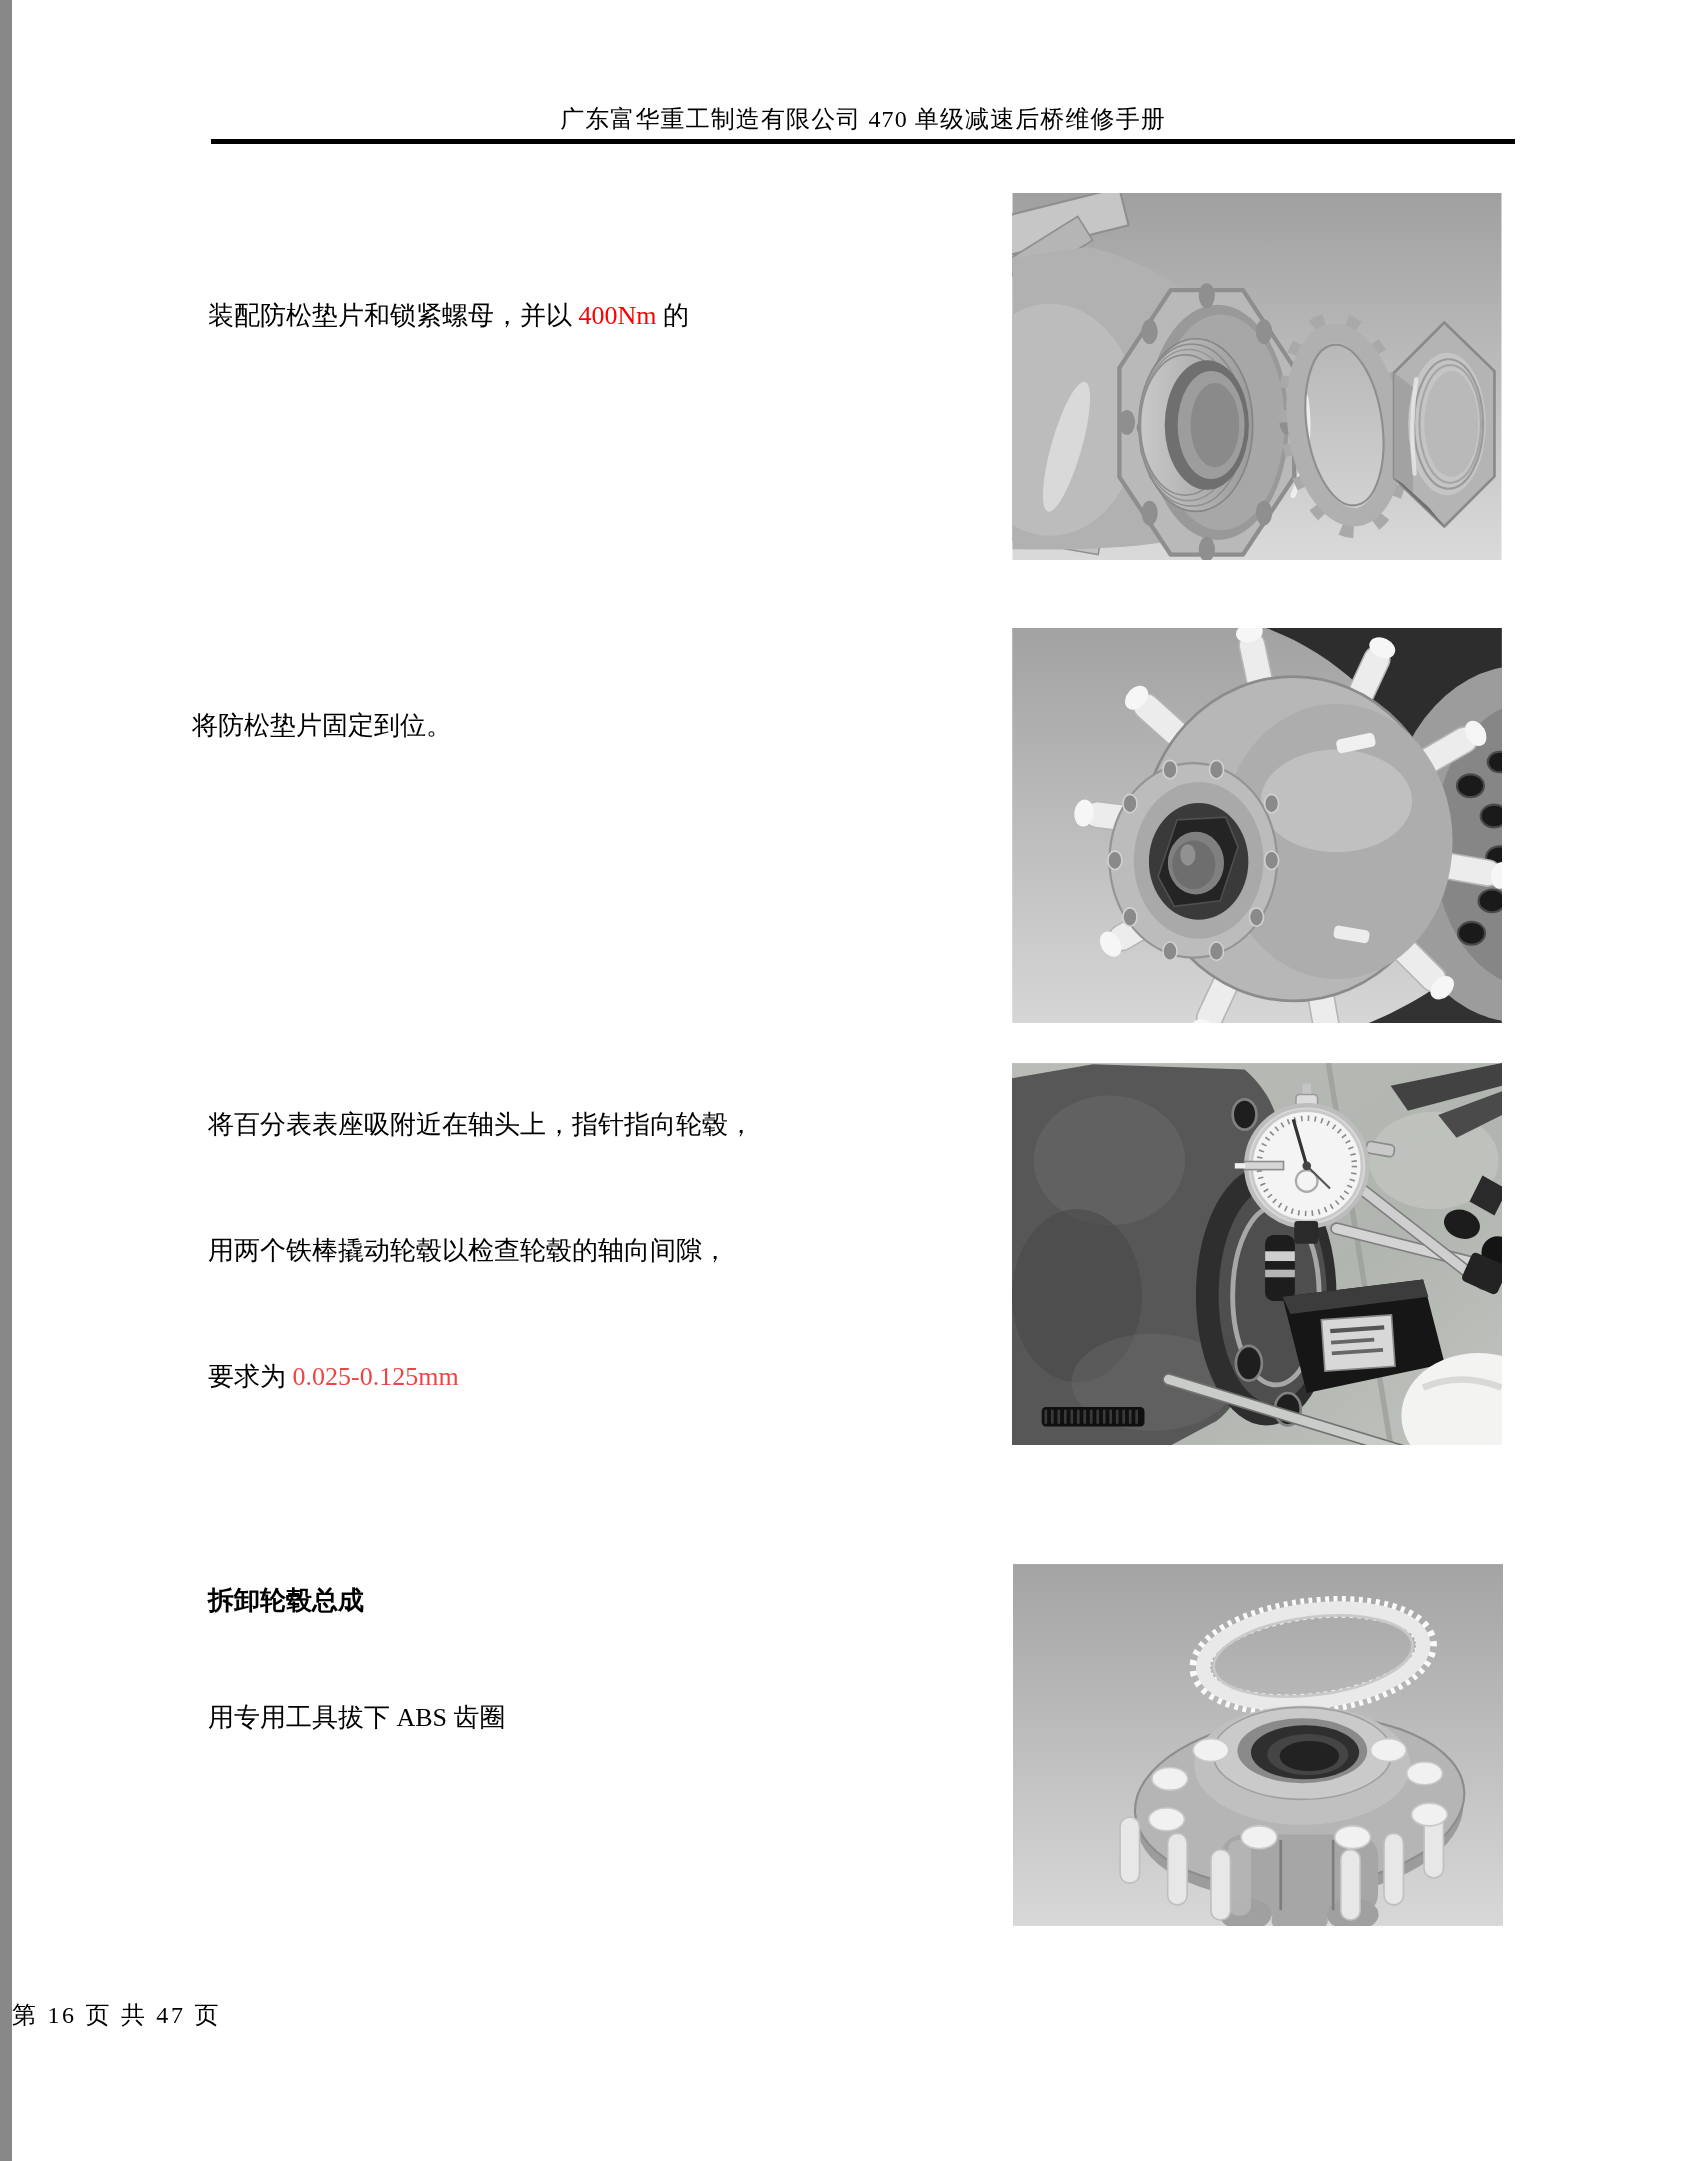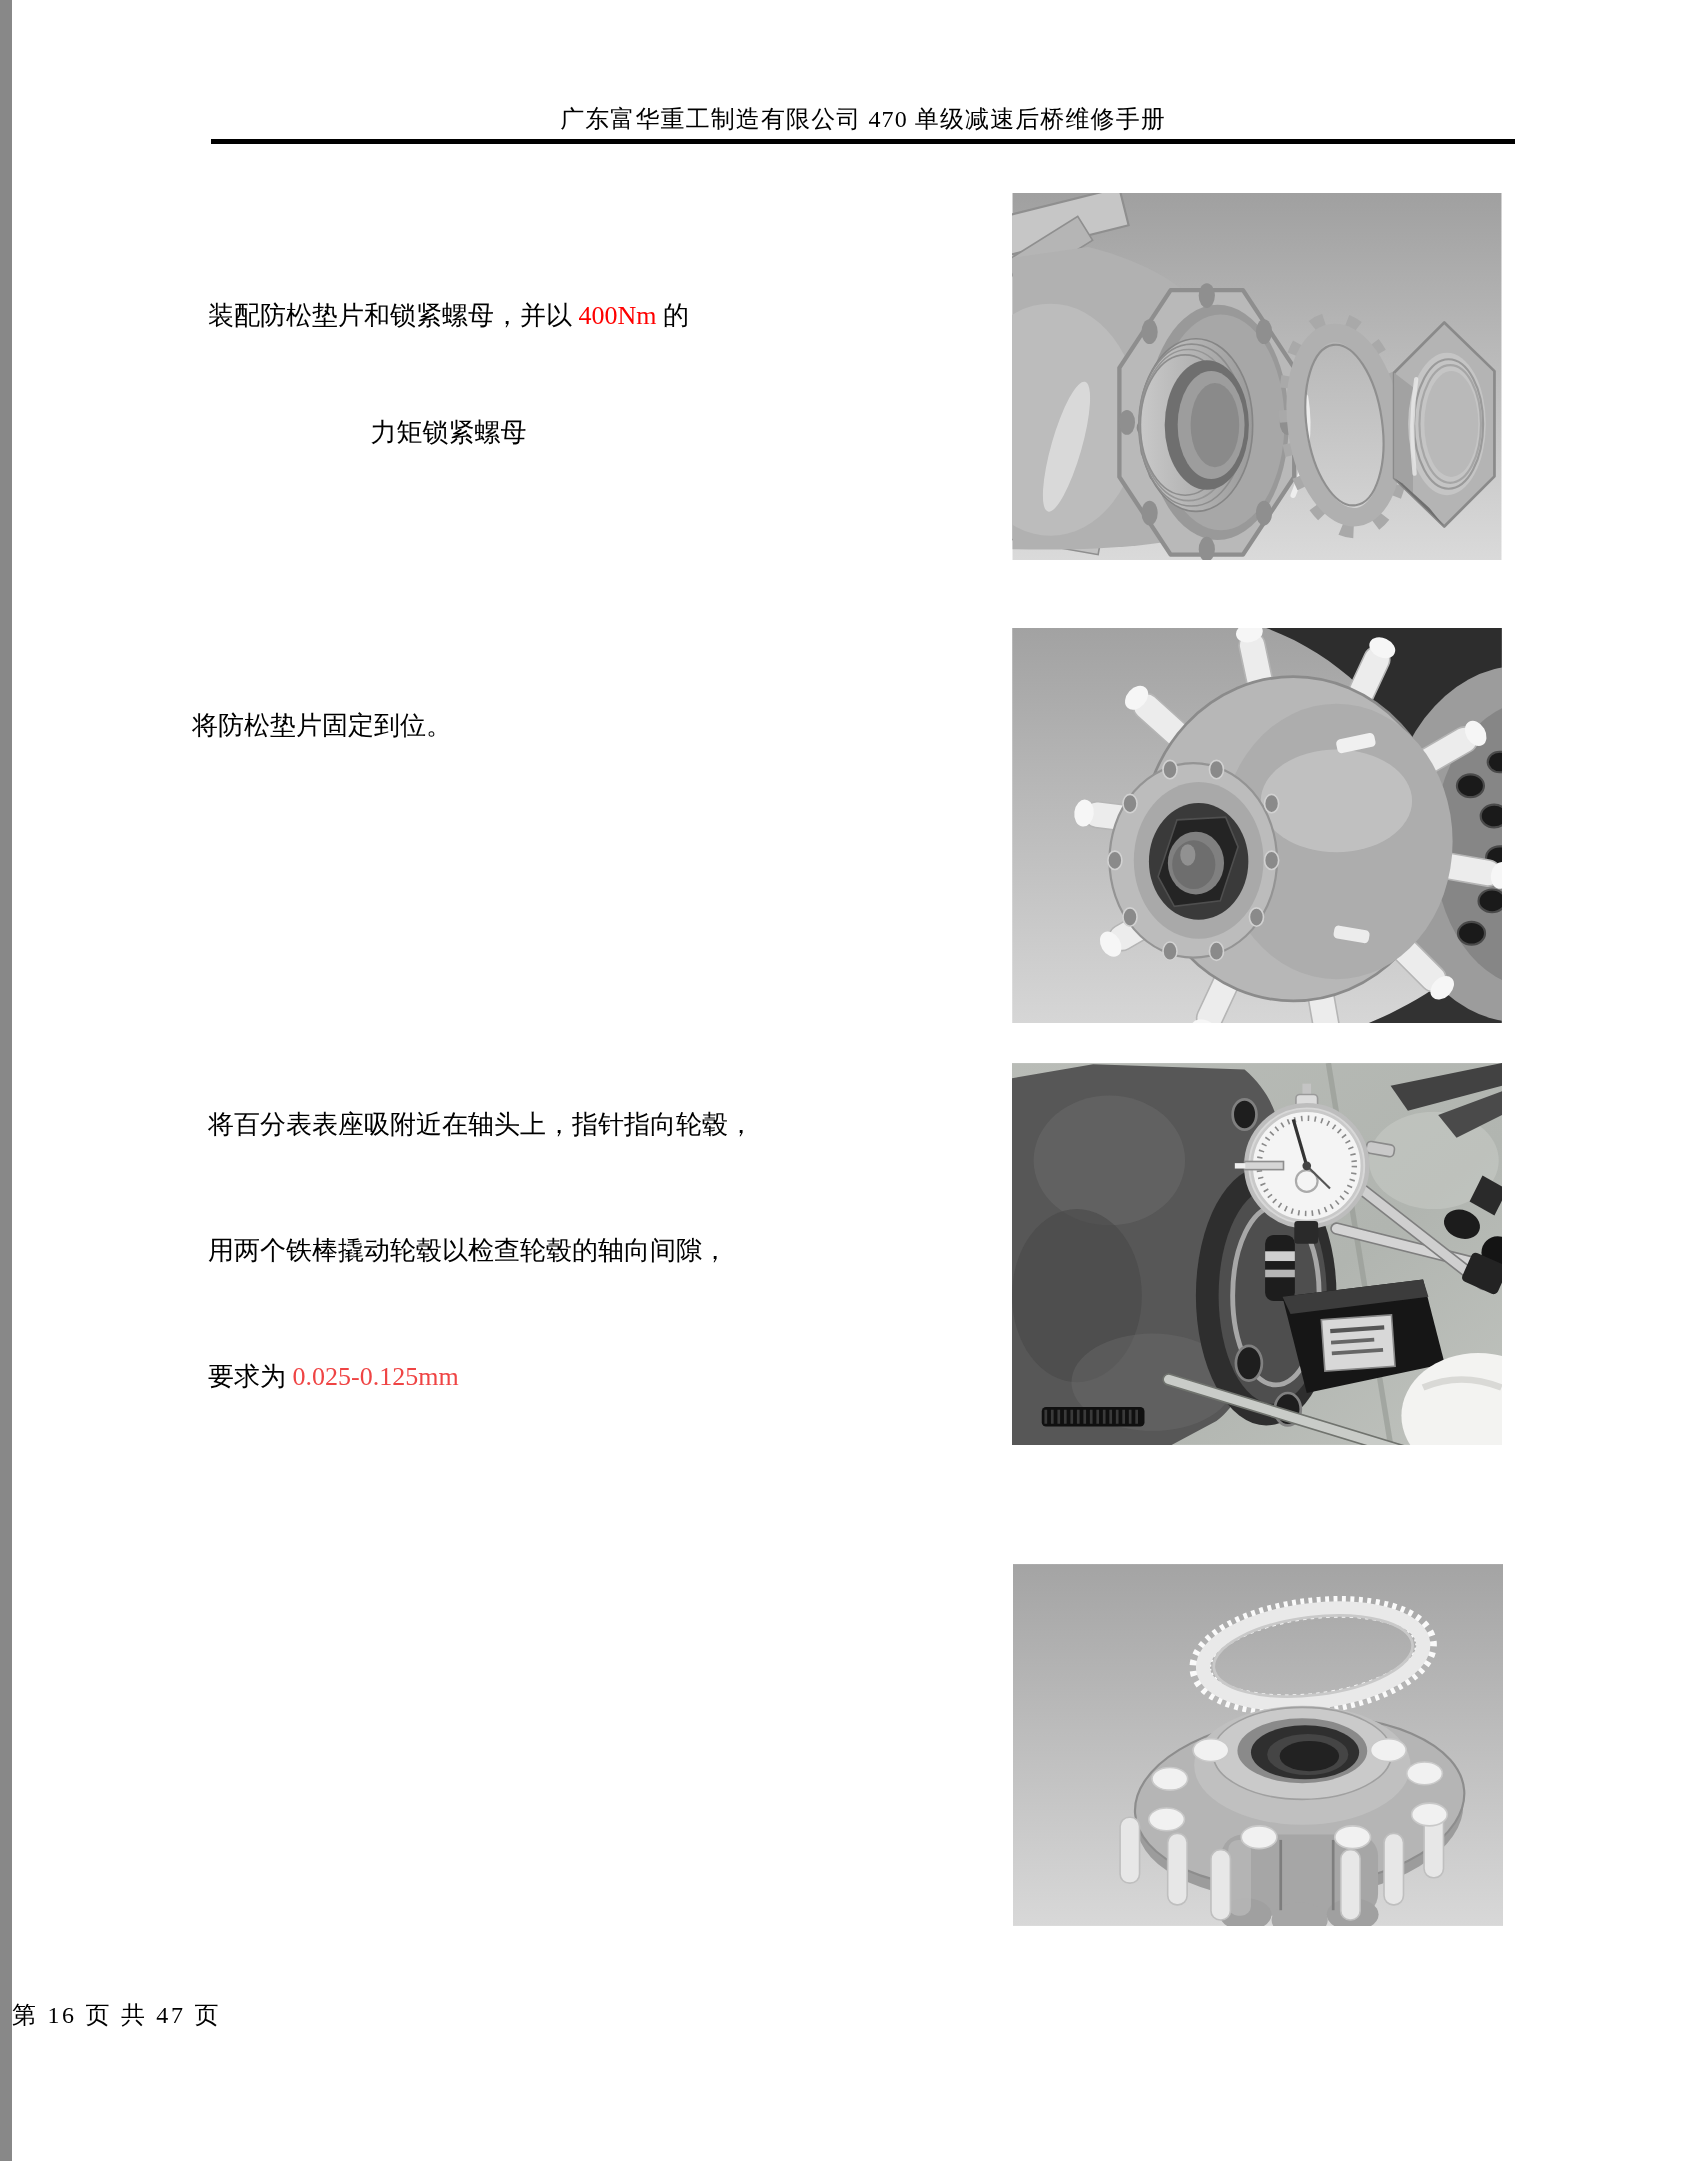--- a/index.html
+++ b/index.html
@@ -33,21 +33,20 @@
 </head>
 <body>
 
 <div id="page">
 
   <div class="abs header-title">广东富华重工制造有限公司 470 单级减速后桥维修手册</div>
   <div class="abs header-rule"></div>
 
   <div class="abs body-block" id="block1">
     <div><span>装配防松垫片和锁紧螺母，并以 </span><span class="hl" style="color: rgb(255, 0, 0);">400Nm</span><span> 的</span></div>
-    <div>力矩锁紧螺母</div>
   </div>
 
   <svg id="fig1" class="abs fig" width="490" height="367" viewBox="0 0 906 680">
     <defs>
       <linearGradient id="bg1" x1="0" y1="0" x2="0" y2="1">
         <stop offset="0" stop-color="#a0a0a0"></stop>
           <stop offset="1" stop-color="#dadada"></stop>
       </linearGradient>
       <linearGradient id="met1" x1="0" y1="0" x2="1" y2="0">
         <stop offset="0" stop-color="#c9c9c9"></stop>
@@ -282,20 +281,24 @@
     </g>
     <rect x="280" y="572" width="480" height="20" rx="10" fill="#c9ccc8" stroke="#70736e" stroke-width="3" transform="rotate(17 280 582)"></rect>
     <g>
       <rect x="55" y="636" width="190" height="36" rx="8" fill="#101010"></rect>
       <line x1="60" y1="654" x2="240" y2="654" stroke="#3a3a3a" stroke-width="26" stroke-dasharray="5 7"></line>
     </g>
     <ellipse cx="862" cy="652" rx="142" ry="116" fill="#f3f3f1"></ellipse>
     <path d="M760,600 Q830,570 905,600" fill="none" stroke="#d9d9d6" stroke-width="12"></path>
   </svg>
 
+  <div class="abs body-block" id="block4">
+    <div class="bold">拆卸轮毂总成</div>
+    <div>用专用工具拔下 ABS 齿圈</div>
+  </div>
 
   <svg id="fig4" class="abs fig" width="490" height="362" viewBox="0 0 906 669">
     <defs>
       <linearGradient id="bg4" x1="0" y1="0" x2="0" y2="1">
         <stop offset="0" stop-color="#a4a4a4"></stop>
           <stop offset="1" stop-color="#d8d8d8"></stop>
       </linearGradient>
     </defs>
     <rect width="906" height="669" fill="url(#bg4)"></rect>
     <g transform="rotate(-7 555 170)">

